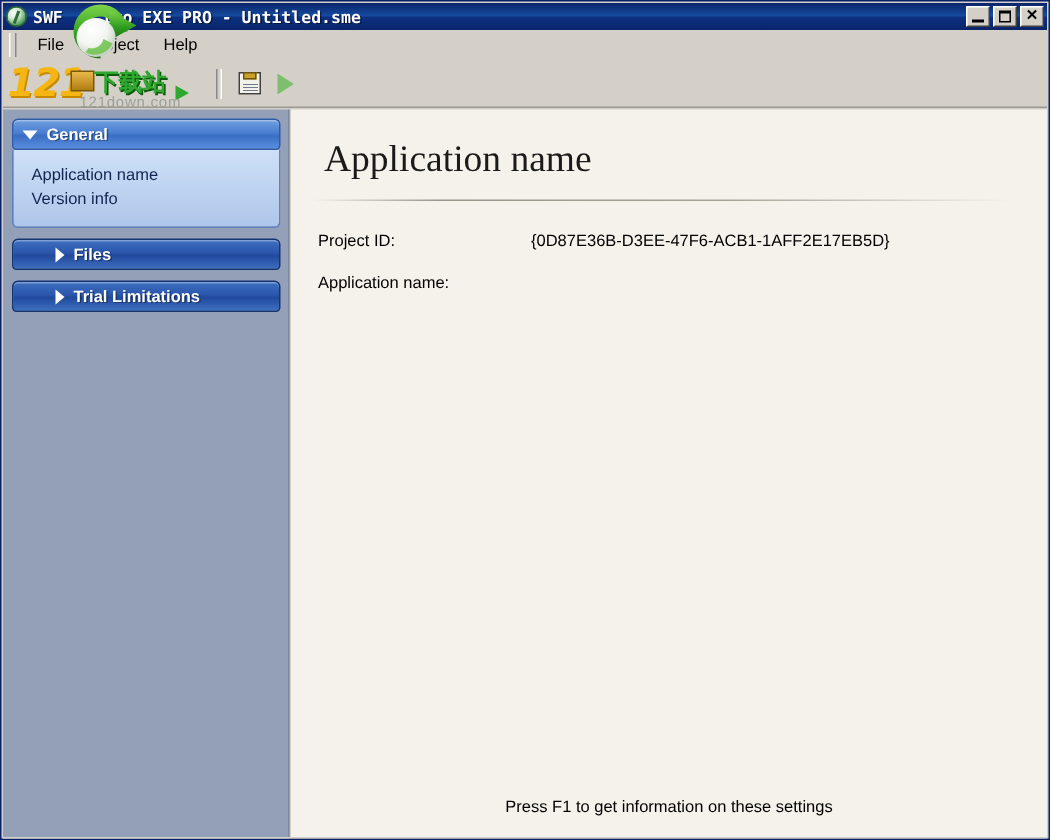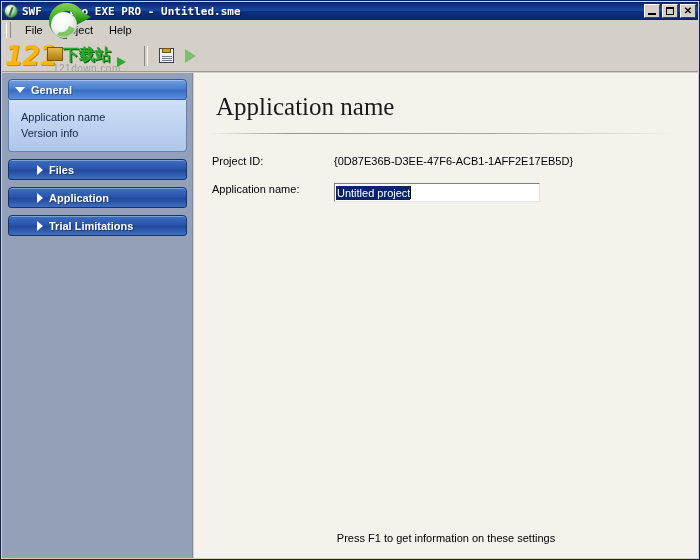--- a/index.html
+++ b/index.html
@@ -340,20 +340,21 @@
   .flabel {
     width: 122px;
     flex: 0 0 auto;
     font-size: 11px;
     color: #000;
   }
   .fvalue {
     font-size: 11px;
     color: #000;
     white-space: nowrap;
+    margin-left: 20px;
   }
   .text-input {
     width: 206px;
     height: 19px;
     background: #ffffff;
     border-top: 1px solid #7f7f76;
     border-left: 1px solid #7f7f76;
     border-right: 1px solid #e8e5df;
     border-bottom: 1px solid #e8e5df;
     box-sizing: border-box;
@@ -474,26 +475,20 @@
         </div>
       </div>
 
       <div class="panel">
         <div class="panel-header dark">
           <span class="tri right"></span>
           <span>Files</span>
         </div>
       </div>
 
-      <div class="panel">
-        <div class="panel-header dark">
-          <span class="tri right"></span>
-          <span>Application</span>
-        </div>
-      </div>
 
       <div class="panel">
         <div class="panel-header dark">
           <span class="tri right"></span>
           <span>Trial Limitations</span>
         </div>
       </div>
 
     </div>
 
@@ -502,24 +497,20 @@
       <div class="title-rule"></div>
 
       <div class="form">
         <div class="frow">
           <div class="flabel">Project ID:</div>
           <div class="fvalue">{0D87E36B-D3EE-47F6-ACB1-1AFF2E17EB5D}</div>
         </div>
 
         <div class="frow">
           <div class="flabel">Application name:</div>
-          <div class="text-input">
-            <span class="sel-text" title="Untitled project">Untitled project</span>
-            <span class="caret"></span>
-          </div>
         </div>
       </div>
 
       <div class="hint">Press F1 to get information on these settings</div>
     </div>
 
   </div>
 
   <div class="bottom-strip"></div>
 </div>

